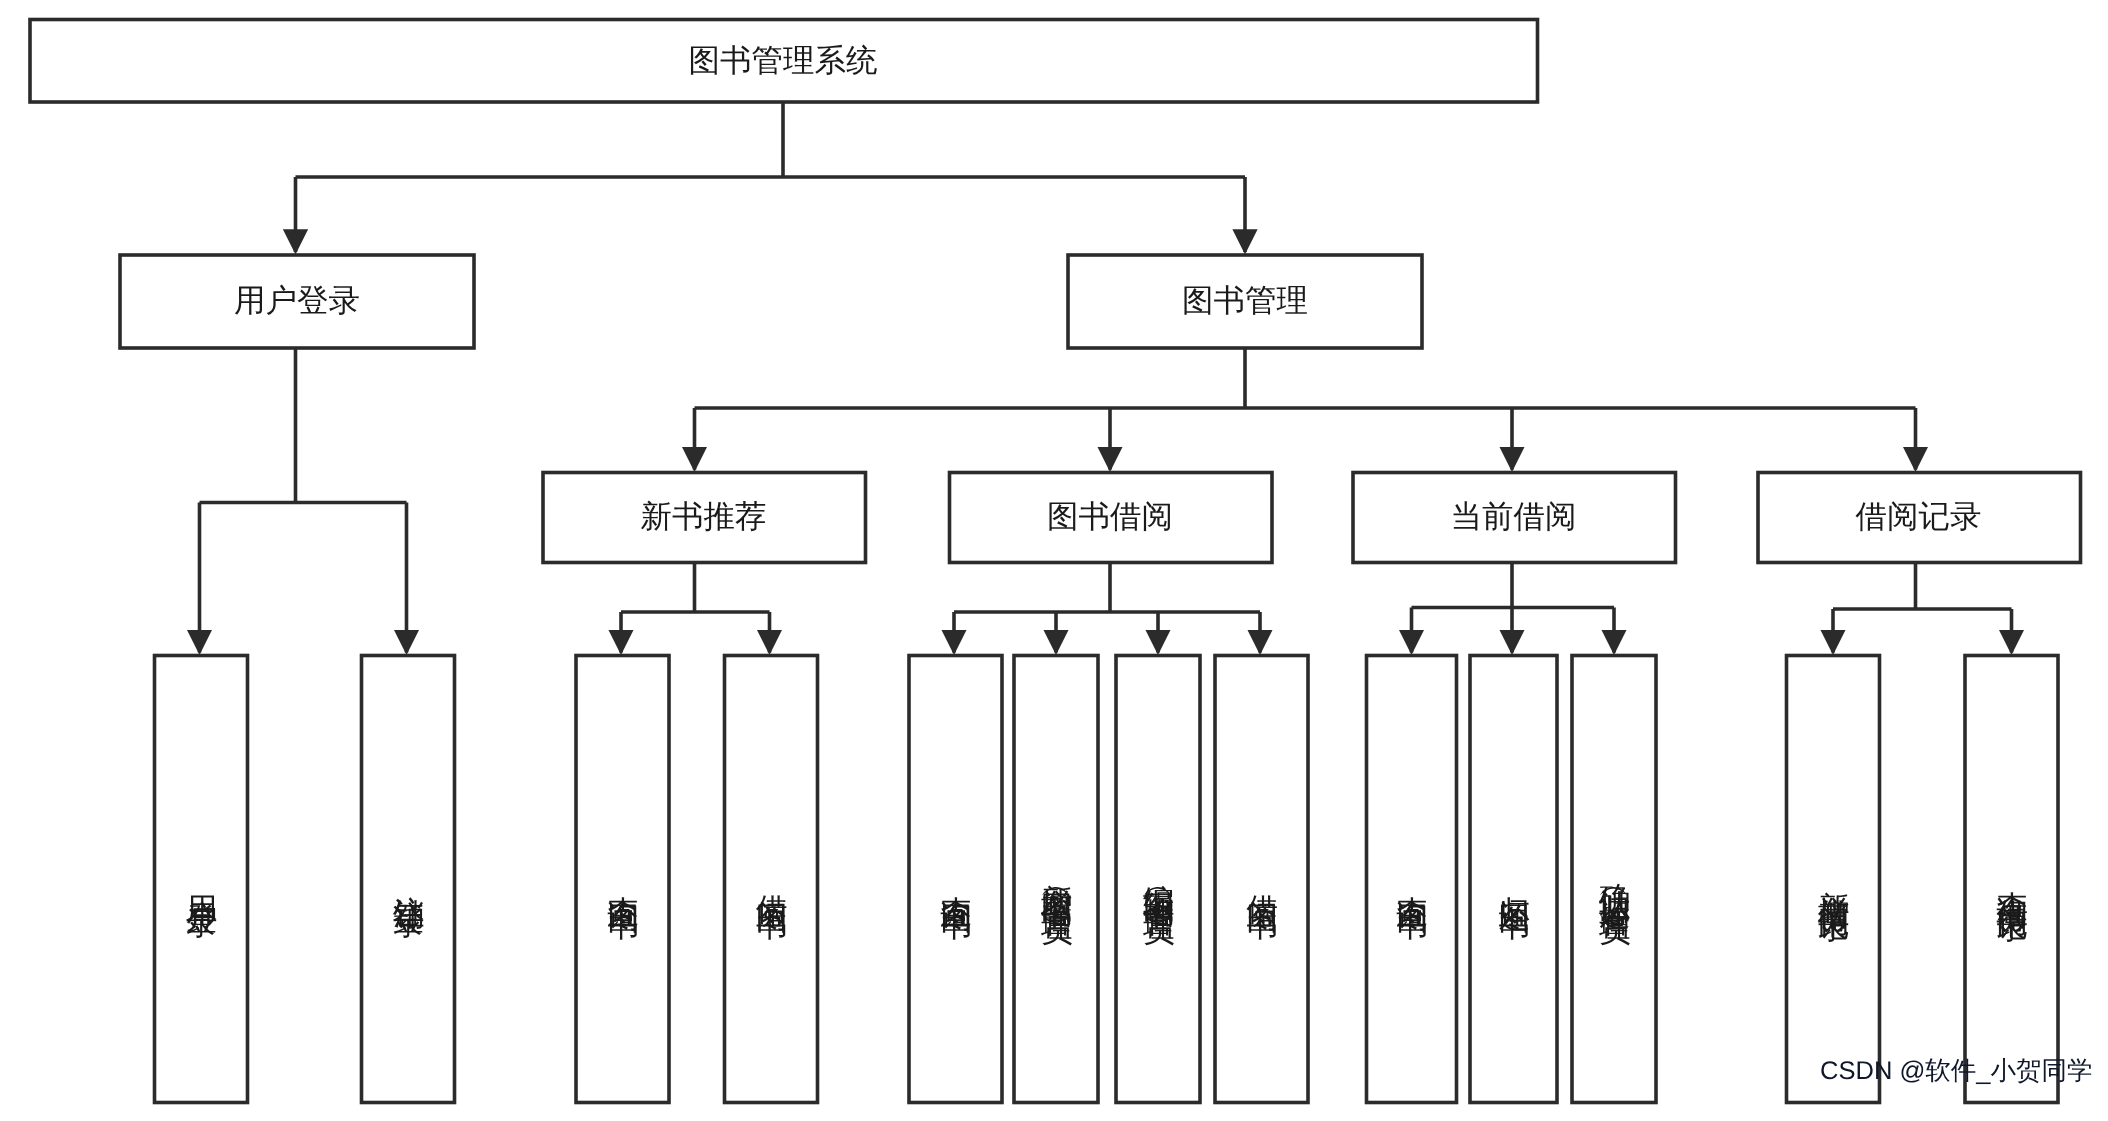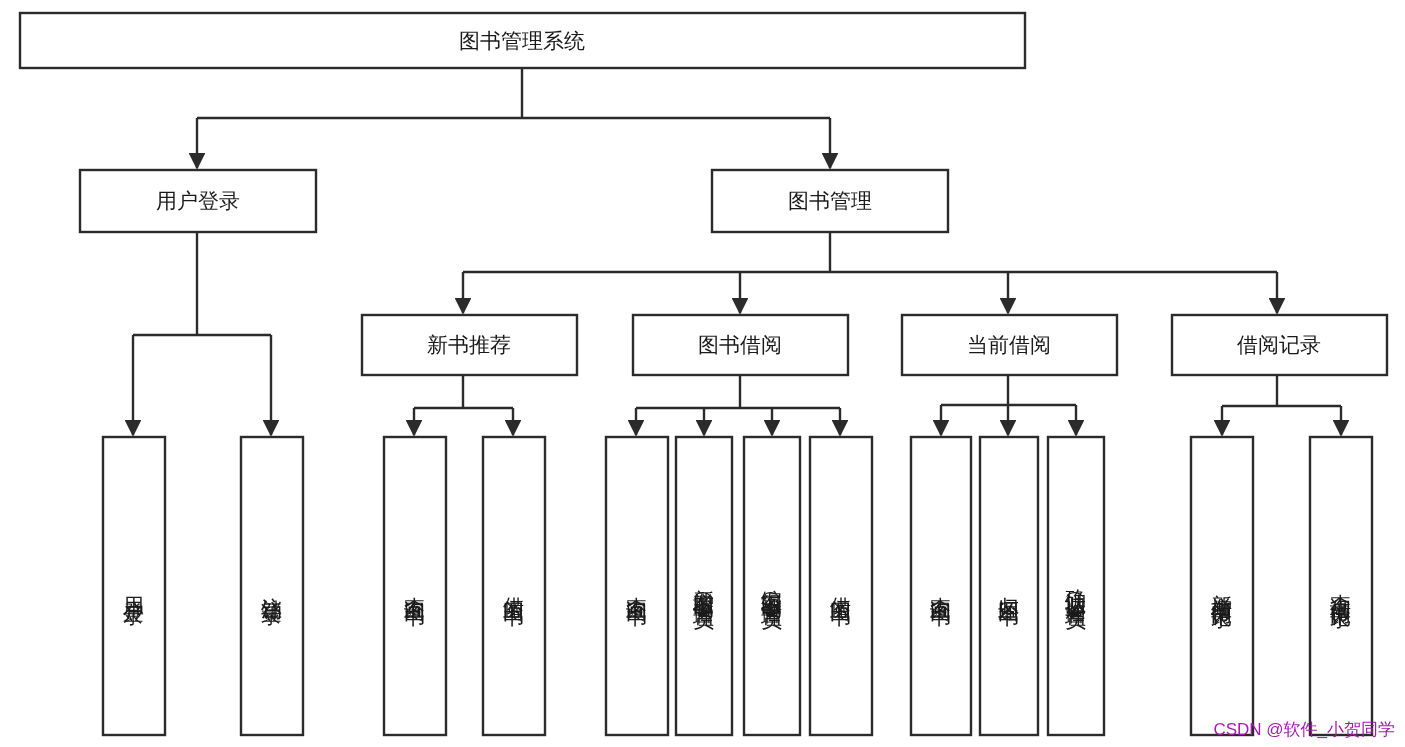--- a/index.html
+++ b/index.html
@@ -44,24 +44,24 @@
   .node-label-v {
     font-size: 21px;
     text-anchor: middle;
     writing-mode: vertical-rl;
     dominant-baseline: central;
     letter-spacing: 3px;
   }
   .watermark {
     position: absolute;
     right: 10px;
-    bottom: 6px;
+    bottom: 22px;
     font-family: "Liberation Sans", "DejaVu Sans", sans-serif;
     font-size: 17px;
-    color: #a21caf;
+    color: #0f172a;
     white-space: nowrap;
     pointer-events: none;
   }
 </style>
 </head>
 <body>
 
 <svg id="diagram" viewBox="0 0 1405 747" xmlns="http://www.w3.org/2000/svg">
 
   <defs>

